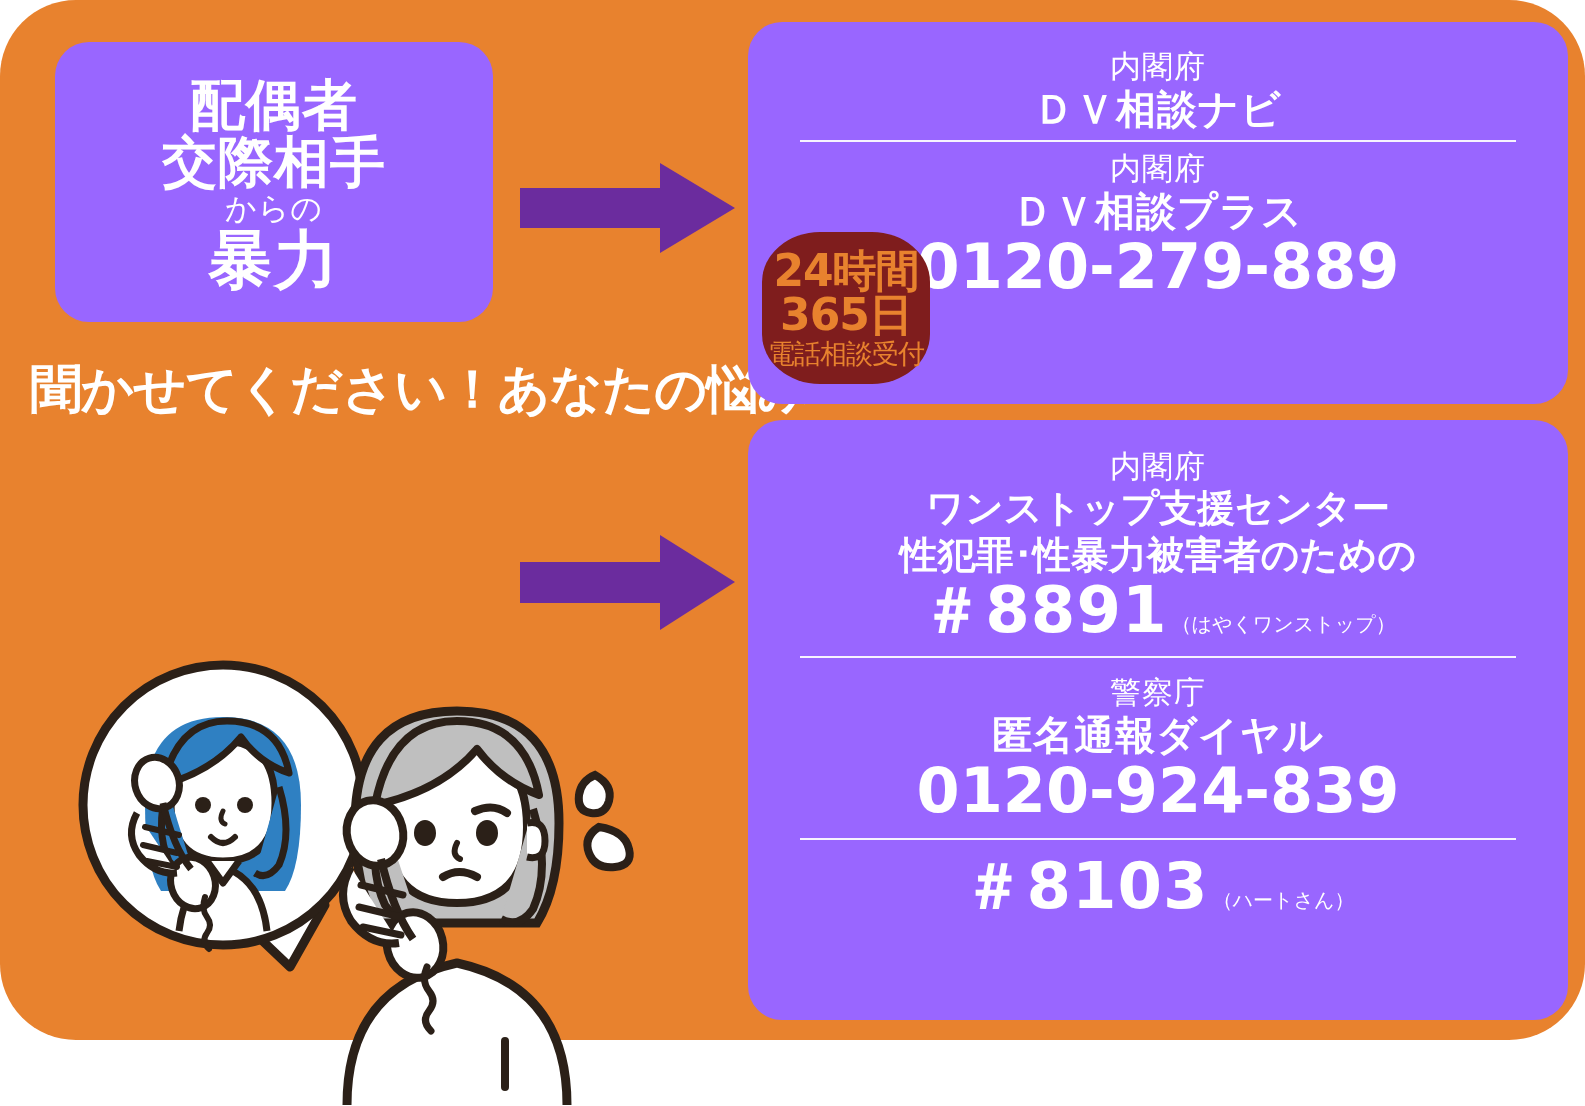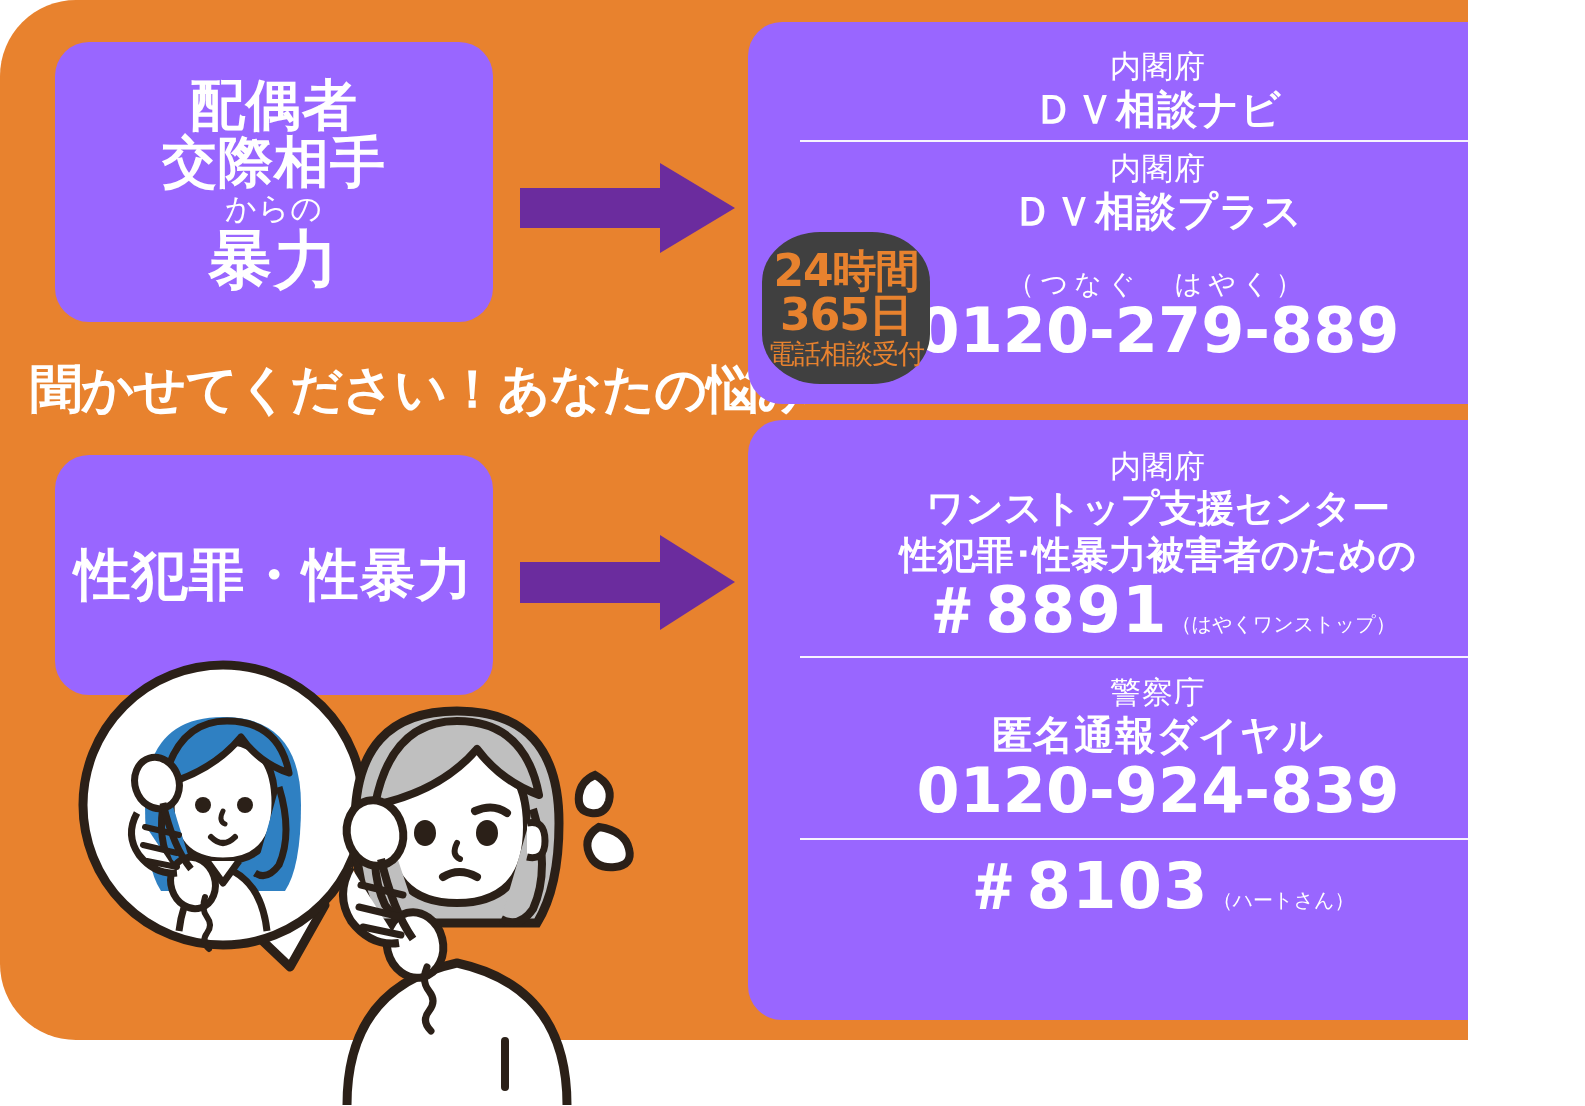--- a/index.html
+++ b/index.html
@@ -5,21 +5,21 @@
   html, body {
     margin: 0;
     padding: 0;
     background: #ffffff;
   }
   body {
     font-family: "DejaVu Sans", "Liberation Sans", sans-serif;
   }
   #poster {
     position: relative;
-    width: 1468px;
+    width: 1585px;
     height: 1106px;
     overflow: hidden;
     background: #ffffff;
   }
 
   
   .orange-bg {
     position: absolute;
     left: 0px;
     top: 0px;
@@ -177,21 +177,21 @@
     margin: 6px 22px 8px 22px;
   }
 
   
   #badge-24h {
     position: absolute;
     left: 762px;
     top: 232px;
     width: 168px;
     height: 152px;
-    background: #404040;
+    background: #7f1d1d;
     border-radius: 58px / 50px;
     color: #E8822E;
     display: flex;
     flex-direction: column;
     justify-content: center;
     line-height: 1.0;
     text-align: center;
   }
   .badge-big {
     font-size: 44px;
@@ -223,44 +223,40 @@
 
   <div class="card cat-box" id="cat-dv">
     <div class="cat-line-1">配偶者</div>
     <div class="cat-line-2">交際相手</div>
     <div class="cat-line-small">からの</div>
     <div class="cat-line-big">暴力</div>
   </div>
 
   <div id="tagline">聞かせてください！あなたの悩み</div>
 
-  <div class="card cat-box" id="cat-sex">
-    <div class="cat-single">性犯罪・性暴力</div>
-  </div>
 
   <svg class="arrow" id="arrow-1" viewBox="0 0 215 90">
     <polygon points="0,25 140,25 140,0 215,45 140,90 140,65 0,65" fill="#6B2C9E"></polygon>
   </svg>
   <svg class="arrow" id="arrow-2" viewBox="0 0 215 95">
     <polygon points="0,27 140,27 140,0 215,47 140,95 140,68 0,68" fill="#6B2C9E"></polygon>
   </svg>
 
   <div class="card" id="info-dv">
 
     <div class="blk">
       <div class="org-name">内閣府</div>
       <div class="svc-name">ＤＶ相談ナビ</div>
     </div>
 
     <div class="divider"></div>
 
     <div class="blk">
       <div class="org-name">内閣府</div>
       <div class="svc-name">ＤＶ相談プラス</div>
-      <div class="ruby-above" style="margin-top:30px;">（つなぐ　はやく）</div>
       <div class="num-row">
         <span class="num tel">0120-279-889</span>
       </div>
     </div>
   </div>
 
   <div id="badge-24h">
     <div class="badge-big">24時間</div>
     <div class="badge-big">365日</div>
     <div class="badge-small">電話相談受付</div>

